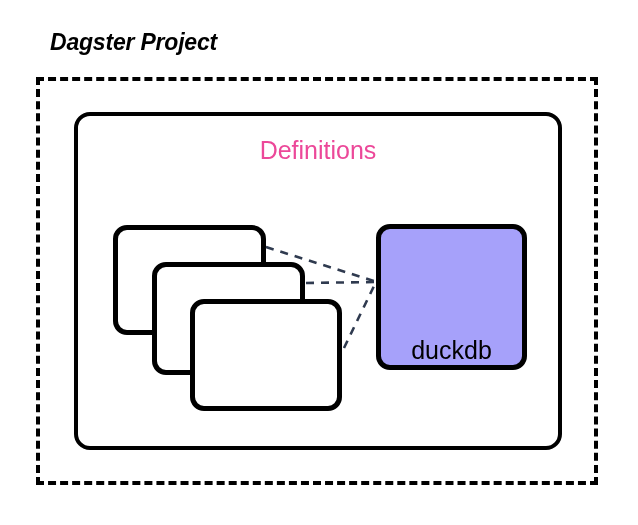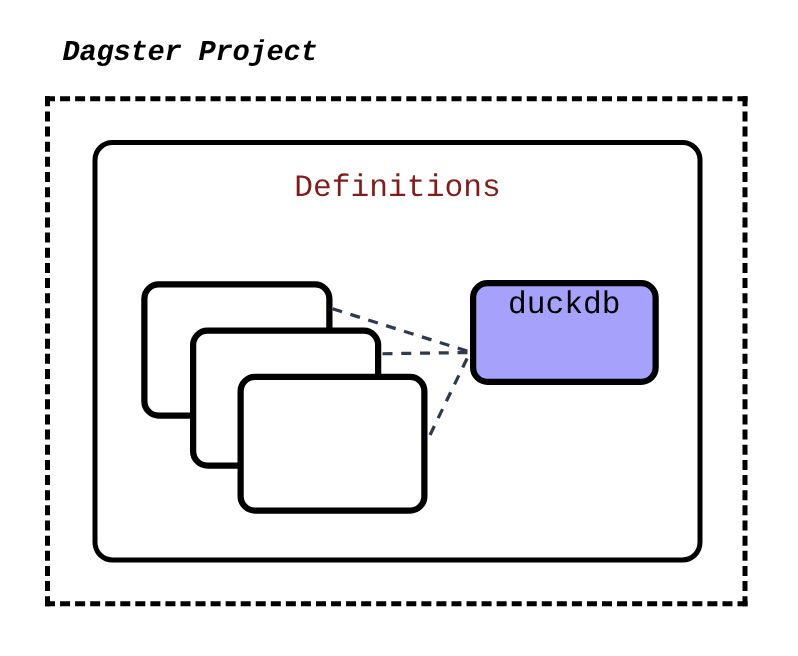--- a/index.html
+++ b/index.html
@@ -9,21 +9,20 @@
   }
   body {
     font-family: "Liberation Sans", sans-serif;
   }
   #canvas {
     position: relative;
     width: 638px;
     height: 525px;
     background: #ffffff;
     overflow: hidden;
-    font-family: Liberation Mono, monospace;
   }
 
   
   .project-label {
     position: absolute;
     left: 50px;
     top: 29px;
     font-size: 23px;
     font-style: italic;
     font-weight: 700;
@@ -54,21 +53,21 @@
     box-sizing: border-box;
     background: #ffffff;
   }
   .definitions-label {
     position: absolute;
     left: 74px;
     top: 136px;
     width: 488px;
     text-align: center;
     font-size: 25px;
-    color: #7f1d1d;
+    color: #ec4899;
     white-space: nowrap;
   }
 
   
   .group-label {
     position: absolute;
     font-size: 23px;
     font-style: italic;
     font-weight: 600;
     color: #000000;
@@ -88,26 +87,26 @@
   .asset-card-1 { left: 113px; top: 225px; width: 153px; height: 110px; z-index: 3; }
   .asset-card-2 { left: 152px; top: 262px; width: 153px; height: 113px; z-index: 4; }
   .asset-card-3 { left: 190px; top: 299px; width: 152px; height: 112px; z-index: 5; }
 
   
   .resource-box {
     position: absolute;
     left: 376px;
     top: 224px;
     width: 151px;
-    height: 84px;
+    height: 146px;
     border: 5px solid #000000;
     border-radius: 14px;
     box-sizing: border-box;
     display: flex;
-    align-items: flex-start;
+    align-items: flex-end;
     justify-content: center;
     z-index: 6;
   }
   .resource-text {
     font-size: 25px;
     color: #000000;
     white-space: nowrap;
   }
 
   

